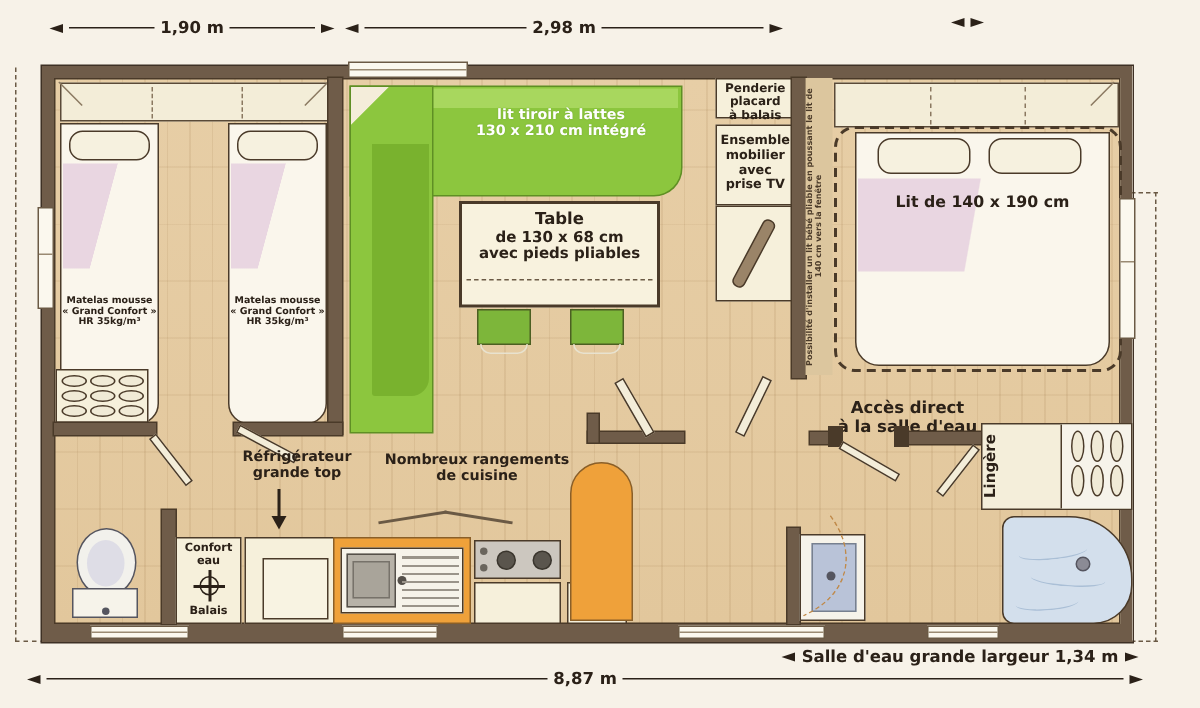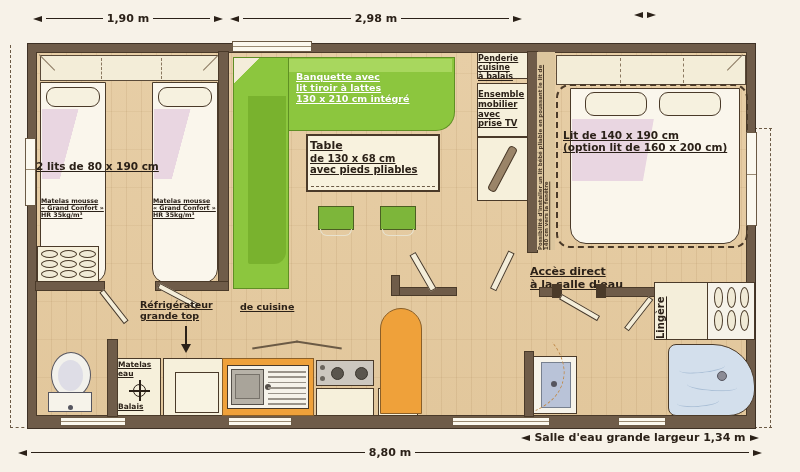--- a/index.html
+++ b/index.html
@@ -13,21 +13,21 @@
             background:
               repeating-linear-gradient(90deg, rgba(130,88,40,.10) 0 1px, transparent 1px 15px),
               repeating-linear-gradient(0deg, rgba(130,88,40,.07) 0 1px, transparent 1px 38px),
               linear-gradient(#e7cea6,#e2c79c);}
   .wall{background:#6f5c49;box-shadow:0 0 0 1px #4a3a29;}
   .dashline-v{border-left:1.6px dashed #6b5a45;}
   .dashline-h{border-top:1.6px dashed #6b5a45;}
   
   .cream{background:#f6f0db;border:1.4px solid #4a3a29;}
   .whitebox{background:#faf6ec;border:1.2px solid #4a3a29;}
-  .lbl{font-weight:bold;text-align:left;line-height:1.15;text-decoration:underline;}
+  .lbl{font-weight:bold;text-align:center;line-height:1.15;}
   .leaf{background:#f3edd9;border:1px solid #4a3a29;}
   .hinge{background:#4a3a29;}
   .brace{height:0;border-top:1.2px solid #8a7860;}
   .winseg{background:#fbf8ee;border:1px solid #6b5a45;}
   .winseg:after{content:"";position:absolute;left:0;right:0;top:45%;border-top:1px solid #9a8a72;}
   
   .dim{display:flex;align-items:center;gap:4px;font-size:11px;font-weight:bold;color:#2b2118;}
   .dim .ln{flex:1;height:1.4px;background:#2b2118;}
   .arrL{width:0;height:0;border-top:3.5px solid transparent;border-bottom:3.5px solid transparent;border-right:9px solid #2b2118;}
   .arrR{width:0;height:0;border-top:3.5px solid transparent;border-bottom:3.5px solid transparent;border-left:9px solid #2b2118;}
@@ -97,21 +97,20 @@
   </div>
   <div class="abs whitebox" style="left:152px;top:82px;width:66px;height:201px;border-radius:0 0 14px 14px;">
     <div class="abs blanket1" style="left:1px;top:26px;width:62px;height:70px;"></div>
     <div class="abs pillow" style="left:5px;top:4px;width:54px;height:20px;"></div>
     <div class="abs lbl" style="left:0;top:114px;width:64px;font-size:6.3px;">
       <div>Matelas mousse</div>
       <div>« Grand Confort »</div>
       <div>HR 35kg/m³</div>
     </div>
   </div>
-  <div class="abs lbl" style="left:36px;top:160px;width:186px;font-size:10.5px;">2 lits de 80 x 190 cm</div>
 
   <div class="abs winseg" style="left:25px;top:138px;width:11px;height:68px;"></div>
 
   <div class="abs cream" style="left:37px;top:246px;width:62px;height:36px;text-align:center;line-height:0;padding-top:2px;">
     <span class="lens-h"></span><span class="lens-h"></span><span class="lens-h"></span>
     <span class="lens-h"></span><span class="lens-h"></span><span class="lens-h"></span>
     <span class="lens-h"></span><span class="lens-h"></span><span class="lens-h"></span>
   </div>
 
   <div class="abs wall" style="left:219px;top:52px;width:9px;height:237px;"></div>
@@ -121,41 +120,40 @@
   <div class="abs leaf" style="left:160px;top:283px;width:44px;height:6px;transform:rotate(28deg);transform-origin:left top;"></div>
 
   <div class="abs winseg" style="left:232px;top:41px;width:80px;height:11px;"></div>
 
   <div class="abs green-main" style="left:234px;top:58px;width:220px;height:72px;border-radius:0 0 18px 0;box-shadow:0 0 0 1px #5f8f24;"></div>
   <div class="abs green-light" style="left:236px;top:59px;width:216px;height:13px;"></div>
   <div class="abs green-main" style="left:234px;top:58px;width:54px;height:230px;box-shadow:0 0 0 1px #5f8f24;"></div>
   <div class="abs green-dark" style="left:248px;top:96px;width:38px;height:168px;border-radius:0 0 12px 2px;"></div>
   <div class="abs" style="left:234px;top:58px;width:26px;height:26px;background:linear-gradient(135deg,#f4edda 48%,rgba(244,237,218,0) 49%);"></div>
   <div class="abs lbl" style="left:296px;top:72px;width:156px;font-size:9.5px;color:#ffffff;text-shadow:0 0 1px #6fa32c;">
-    <div>Banquette avec</div>
     <div>lit tiroir à lattes</div>
     <div>130 x 210 cm intégré</div>
   </div>
 
-  <div class="abs" style="left:306px;top:134px;width:134px;height:58px;background:#f8f2de;border:2px solid #4a3a29;">
+  <div class="abs" style="left:306px;top:134px;width:134px;height:71px;background:#f8f2de;border:2px solid #4a3a29;">
     <div class="abs lbl" style="left:2px;top:4px;width:126px;font-size:10px;">
       <div style="font-size:11px;">Table</div>
       <div>de 130 x 68 cm</div>
       <div>avec pieds pliables</div>
     </div>
     <div class="abs" style="left:3px;top:50px;width:124px;border-top:1.6px dashed #6b5a45;"></div>
   </div>
   <div class="abs" style="left:318px;top:206px;width:36px;height:24px;background:#7db63a;border:1.2px solid #4c5f22;"></div>
   <div class="abs" style="left:320px;top:229px;width:32px;height:7px;border:1.6px solid #e8e2cf;border-top:none;border-radius:0 0 16px 16px;"></div>
   <div class="abs" style="left:380px;top:206px;width:36px;height:24px;background:#7db63a;border:1.2px solid #4c5f22;"></div>
   <div class="abs" style="left:382px;top:229px;width:32px;height:7px;border:1.6px solid #e8e2cf;border-top:none;border-radius:0 0 16px 16px;"></div>
 
   <div class="abs cream lbl" style="left:477px;top:52px;width:53px;height:27px;font-size:8px;padding-top:1px;">
     <div>Penderie</div>
-    <div>cuisine</div>
+    <div>placard</div>
     <div>à balais</div>
   </div>
   <div class="abs cream lbl" style="left:477px;top:83px;width:53px;height:54px;font-size:8.5px;padding-top:6px;">
     <div>Ensemble</div>
     <div>mobilier</div>
     <div>avec</div>
     <div>prise TV</div>
   </div>
   <div class="abs cream" style="left:477px;top:137px;width:53px;height:64px;">
     <div class="abs" style="left:20px;top:6px;width:9px;height:50px;background:#9a8468;border:1px solid #4a3a29;border-radius:4px;transform:rotate(28deg);"></div>
@@ -169,21 +167,20 @@
     <div class="abs hb-div" style="left:126px;top:2px;height:25px;"></div>
   </div>
   <div class="abs brace" style="left:724px;top:62px;width:22px;transform:rotate(-45deg);"></div>
   <div class="abs" style="left:556px;top:84px;width:192px;height:164px;border:2px dashed #4a3a29;border-radius:14px;"></div>
   <div class="abs whitebox" style="left:570px;top:88px;width:170px;height:156px;border-radius:0 0 16px 16px;">
     <div class="abs blanket2" style="left:1px;top:30px;width:166px;height:62px;"></div>
     <div class="abs pillow" style="left:14px;top:3px;width:62px;height:24px;"></div>
     <div class="abs pillow" style="left:88px;top:3px;width:62px;height:24px;"></div>
     <div class="abs lbl" style="left:-8px;top:40px;width:184px;font-size:10.5px;">
       <div>Lit de 140 x 190 cm</div>
-      <div>(option lit de 160 x 200 cm)</div>
     </div>
   </div>
   <div class="abs winseg" style="left:746px;top:132px;width:11px;height:94px;"></div>
 
   <div class="abs wall" style="left:392px;top:288px;width:64px;height:7px;"></div>
   <div class="abs wall" style="left:392px;top:276px;width:7px;height:19px;"></div>
   <div class="abs leaf" style="left:430px;top:248px;width:7px;height:42px;transform:rotate(-30deg);transform-origin:bottom center;"></div>
   <div class="abs leaf" style="left:508px;top:252px;width:7px;height:42px;transform:rotate(26deg);transform-origin:top center;"></div>
 
   <div class="abs lbl" style="left:530px;top:266px;width:150px;font-size:11px;">
@@ -222,41 +219,42 @@
   <div class="abs" style="left:51px;top:352px;width:40px;height:46px;background:#f2f1ec;border:1.3px solid #55555f;border-radius:50%;">
     <div class="abs" style="left:6px;top:7px;width:25px;height:31px;background:#dedde6;border-radius:50%;"></div>
   </div>
   <div class="abs" style="left:48px;top:392px;width:44px;height:20px;background:#f6f3ea;border:1.3px solid #55555f;">
     <div class="abs" style="left:19px;top:12px;width:5px;height:5px;background:#55555f;border-radius:50%;"></div>
   </div>
   <div class="abs wall" style="left:108px;top:340px;width:9px;height:76px;"></div>
 
   <div class="abs cream" style="left:117px;top:358px;width:44px;height:58px;">
     <div class="lbl" style="font-size:7.5px;padding-top:2px;">
-      <div>Matelas</div>
+      <div>Confort</div>
       <div>eau</div>
     </div>
     <div class="abs" style="left:15px;top:25px;width:13px;height:13px;border:1.4px solid #2b2118;border-radius:50%;"></div>
     <div class="abs" style="left:11px;top:31px;width:21px;height:1.6px;background:#2b2118;"></div>
     <div class="abs" style="left:21px;top:21px;width:1.6px;height:21px;background:#2b2118;"></div>
     <div class="lbl abs" style="left:0;top:44px;width:42px;font-size:7.5px;">Balais</div>
   </div>
 
   <div class="abs cream" style="left:163px;top:358px;width:60px;height:58px;">
     <div class="abs" style="left:11px;top:13px;width:44px;height:41px;background:#f8f3e2;border:1.2px solid #4a3a29;"></div>
   </div>
 
   <div class="abs lbl" style="left:140px;top:300px;width:116px;font-size:9.5px;">
     <div>Réfrigérateur</div>
     <div>grande top</div>
   </div>
   <div class="abs" style="left:185px;top:326px;width:2px;height:18px;background:#2b2118;"></div>
   <div class="abs" style="left:181px;top:344px;width:0;height:0;border-left:5px solid transparent;border-right:5px solid transparent;border-top:9px solid #2b2118;"></div>
 
   <div class="abs lbl" style="left:240px;top:302px;width:156px;font-size:9.5px;">
+    <div>Nombreux rangements</div>
     <div>de cuisine</div>
   </div>
   <div class="abs" style="left:252px;top:344px;width:46px;height:1.5px;background:#6b5a45;transform:rotate(-9deg);"></div>
   <div class="abs" style="left:296px;top:344px;width:46px;height:1.5px;background:#6b5a45;transform:rotate(9deg);"></div>
 
   <div class="abs" style="left:222px;top:358px;width:92px;height:58px;background:#efa13a;border:1.2px solid #8a5f28;">
     <div class="abs" style="left:4px;top:6px;width:82px;height:44px;background:#f6f3ea;border:1.6px solid #4a3a29;">
       <div class="abs" style="left:3px;top:3px;width:33px;height:36px;background:#b7b2a8;border:1px solid #55504a;">
         <div class="abs" style="left:3px;top:4px;width:25px;height:25px;background:#a9a49a;border:1px solid #77726a;"></div>
       </div>
@@ -283,18 +281,18 @@
   <div class="abs winseg" style="left:618px;top:417px;width:48px;height:9px;"></div>
 
   <div class="abs dim" style="left:518px;top:431px;width:244px;justify-content:center;">
     <span class="arrL"></span>
     <span>Salle d'eau grande largeur 1,34 m</span>
     <span class="arrR"></span>
   </div>
   <div class="abs dim" style="left:18px;top:446px;width:744px;">
     <span class="arrL"></span>
       <span class="ln"></span>
-    <span>8,80 m</span>
+    <span>8,87 m</span>
     <span class="ln"></span>
       <span class="arrR"></span>
   </div>
 
 </div>
 
 </body></html>

